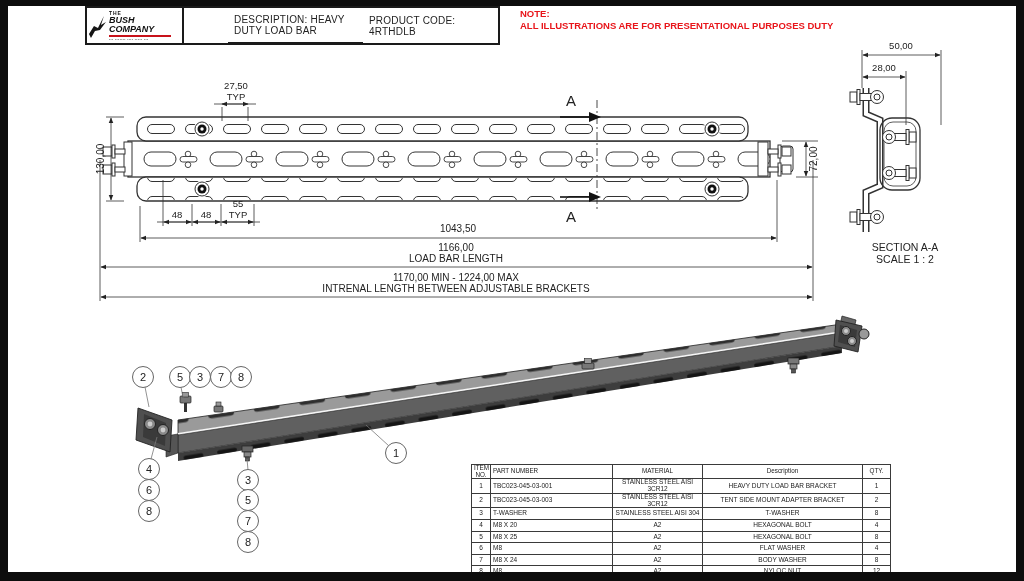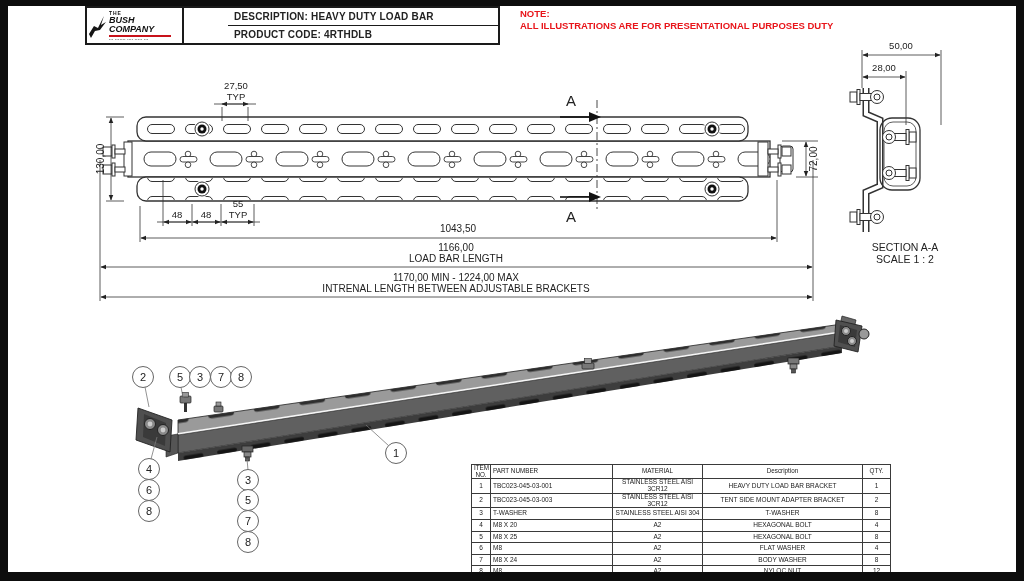--- a/index.html
+++ b/index.html
@@ -11,21 +11,21 @@
   
   .title-block{left:85px;top:6px;width:415px;height:39px;border:2px solid #1a1a1a;
                display:flex;background:#fff;box-sizing:border-box;gap:44px;}
   .logo-cell{width:97px;border-right:2px solid #1a1a1a;display:flex;align-items:center;
              justify-content:center;gap:2px;box-sizing:border-box;}
   .logo-text{display:flex;flex-direction:column;align-items:flex-start;line-height:1;}
   .logo-the{font-size:5px;font-weight:bold;letter-spacing:1px;color:#111;}
   .logo-name{font-size:9px;font-weight:bold;font-style:italic;color:#111;letter-spacing:0;}
   .logo-underline{width:62px;height:2px;background:#c8121a;margin-top:1px;}
   .logo-tagline{font-size:3px;color:#555;letter-spacing:.5px;margin-top:1px;white-space:nowrap;}
-  .tb-rows{flex:1;display:flex;flex-direction:column;font-weight:bold;}
+  .tb-rows{flex:1;display:flex;flex-direction:row;}
   .tb-row{flex:1;display:flex;align-items:center;padding-left:6px;font-size:10px;color:#222;
           letter-spacing:.2px;box-sizing:border-box;}
   .tb-row.first{border-bottom:1.5px solid #1a1a1a;}
 
   
   .note{left:520px;top:8px;width:345px;text-align:left;color:#e8151a;font-weight:bold;line-height:1.3;}
   .note .l1{font-size:9.5px;}
   .note .l2{font-size:9.5px;}
 
   

